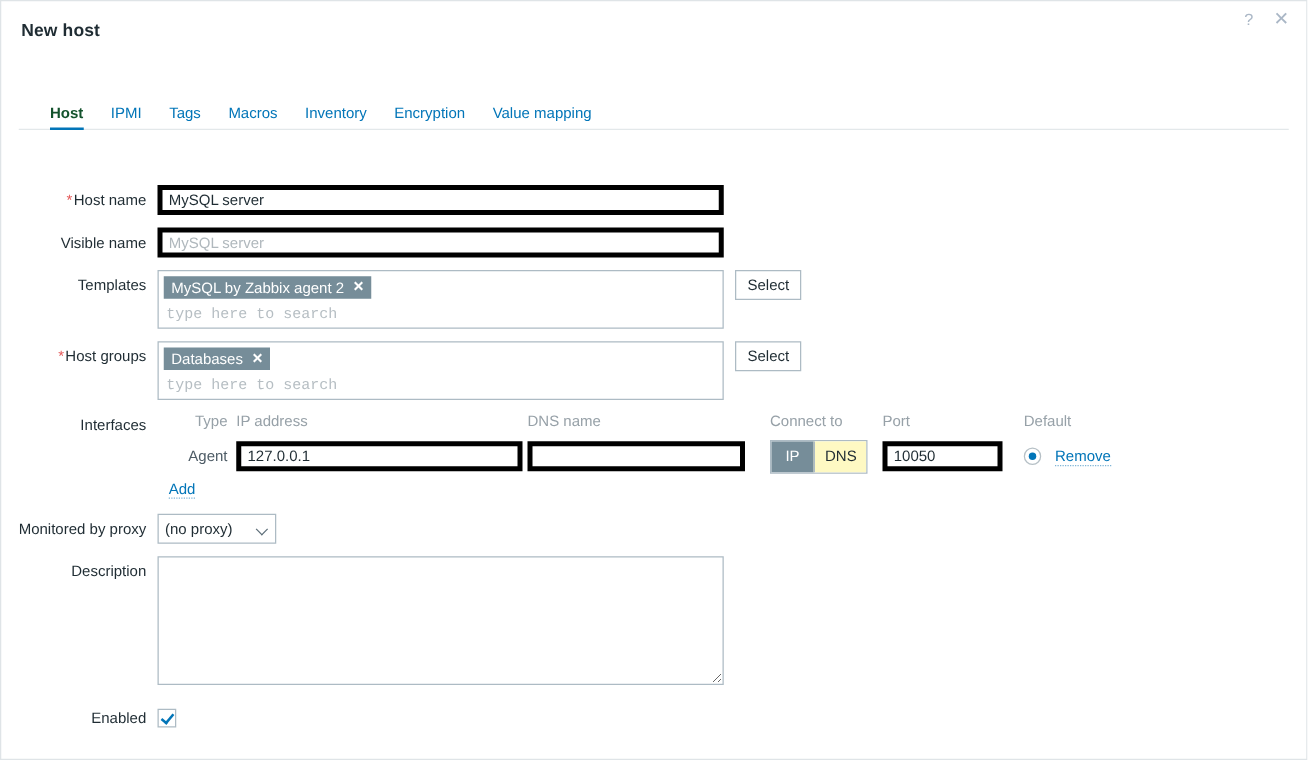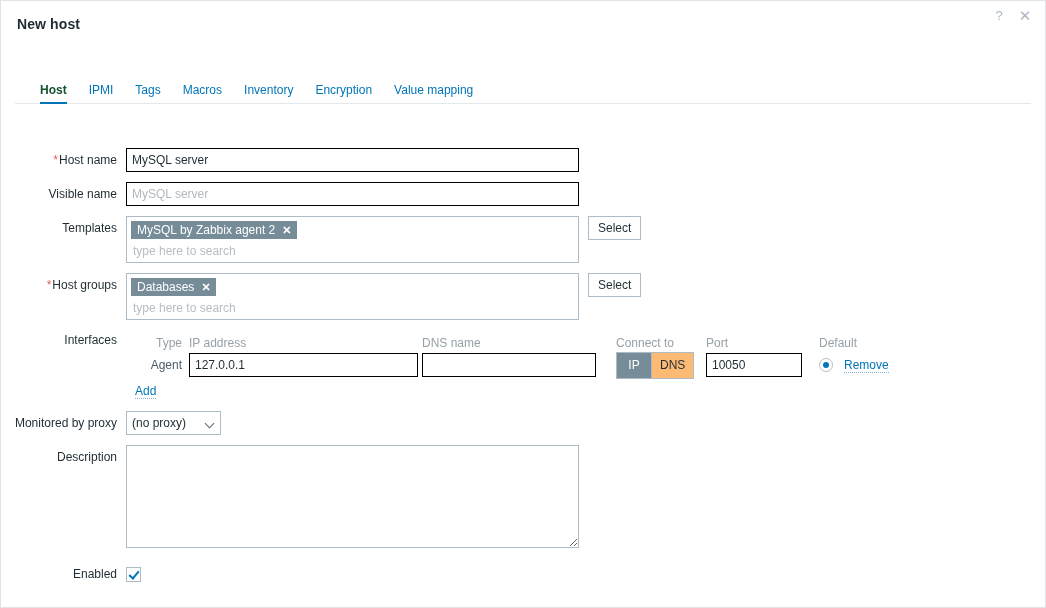--- a/index.html
+++ b/index.html
@@ -112,21 +112,21 @@
     color: #1f2c33;
     line-height: 24px;
     white-space: nowrap;
   }
   .req { color: #e45959; margin-right: 1px; }
 
   .field { position: relative; display: flex; align-items: flex-start; }
 
   .inp {
     height: 24px;
-    border: 1px solid #000000;
+    border: 4px solid #000000;
     background: #fff;
     font-family: "Liberation Sans", sans-serif;
     font-size: 12px;
     color: #1f2c33;
     padding: 0 5px;
     line-height: 22px;
     outline: none;
   }
   .inp::placeholder { color: #b0b8bd; }
   .inp.w-main { width: 453px; }
@@ -160,21 +160,21 @@
     line-height: 1;
   }
   .ms-search {
     display: block;
     border: 0;
     outline: none;
     width: 100%;
     height: 18px;
     margin-top: 3px;
     padding: 0 2px;
-    font-family: Liberation Sans, sans-serif;
+    font-family: Liberation Mono, monospace;
     font-size: 12px;
     color: #1f2c33;
     background: transparent;
   }
   .ms-search::placeholder { color: #b6bec3; }
 
   .btn-select {
     margin-left: 9px;
     height: 24px;
     min-width: 51px;
@@ -185,21 +185,21 @@
     font-family: "Liberation Sans", sans-serif;
     font-size: 12px;
     line-height: 22px;
     cursor: pointer;
   }
 
   
   .iface-wrap { display: flex; flex-direction: column; }
   .iface-head {
     display: flex;
-    align-items: flex-end;
+    align-items: flex-start;
     height: 20px;
     color: #97a1a8;
     font-size: 12px;
   }
   .iface-row {
     display: flex;
     align-items: center;
     height: 26px;
     margin-top: 2px;
   }
@@ -221,21 +221,21 @@
     display: inline-flex;
     height: 27px;
     border: 1px solid #adbbc4;
     overflow: hidden;
   }
   .toggle .tg {
     display: flex; align-items: center; justify-content: center;
     min-width: 34px;
     padding: 0 8px;
     font-size: 12px;
-    background: #fdba74;
+    background: #fef9c3;
     color: #1f2c33;
     cursor: pointer;
   }
   .toggle .tg + .tg { border-left: 1px solid #adbbc4; }
   .toggle .tg.on {
     background: #768d99;
     color: #fff;
   }
 
   .radio-wrap { display: flex; align-items: center; }

